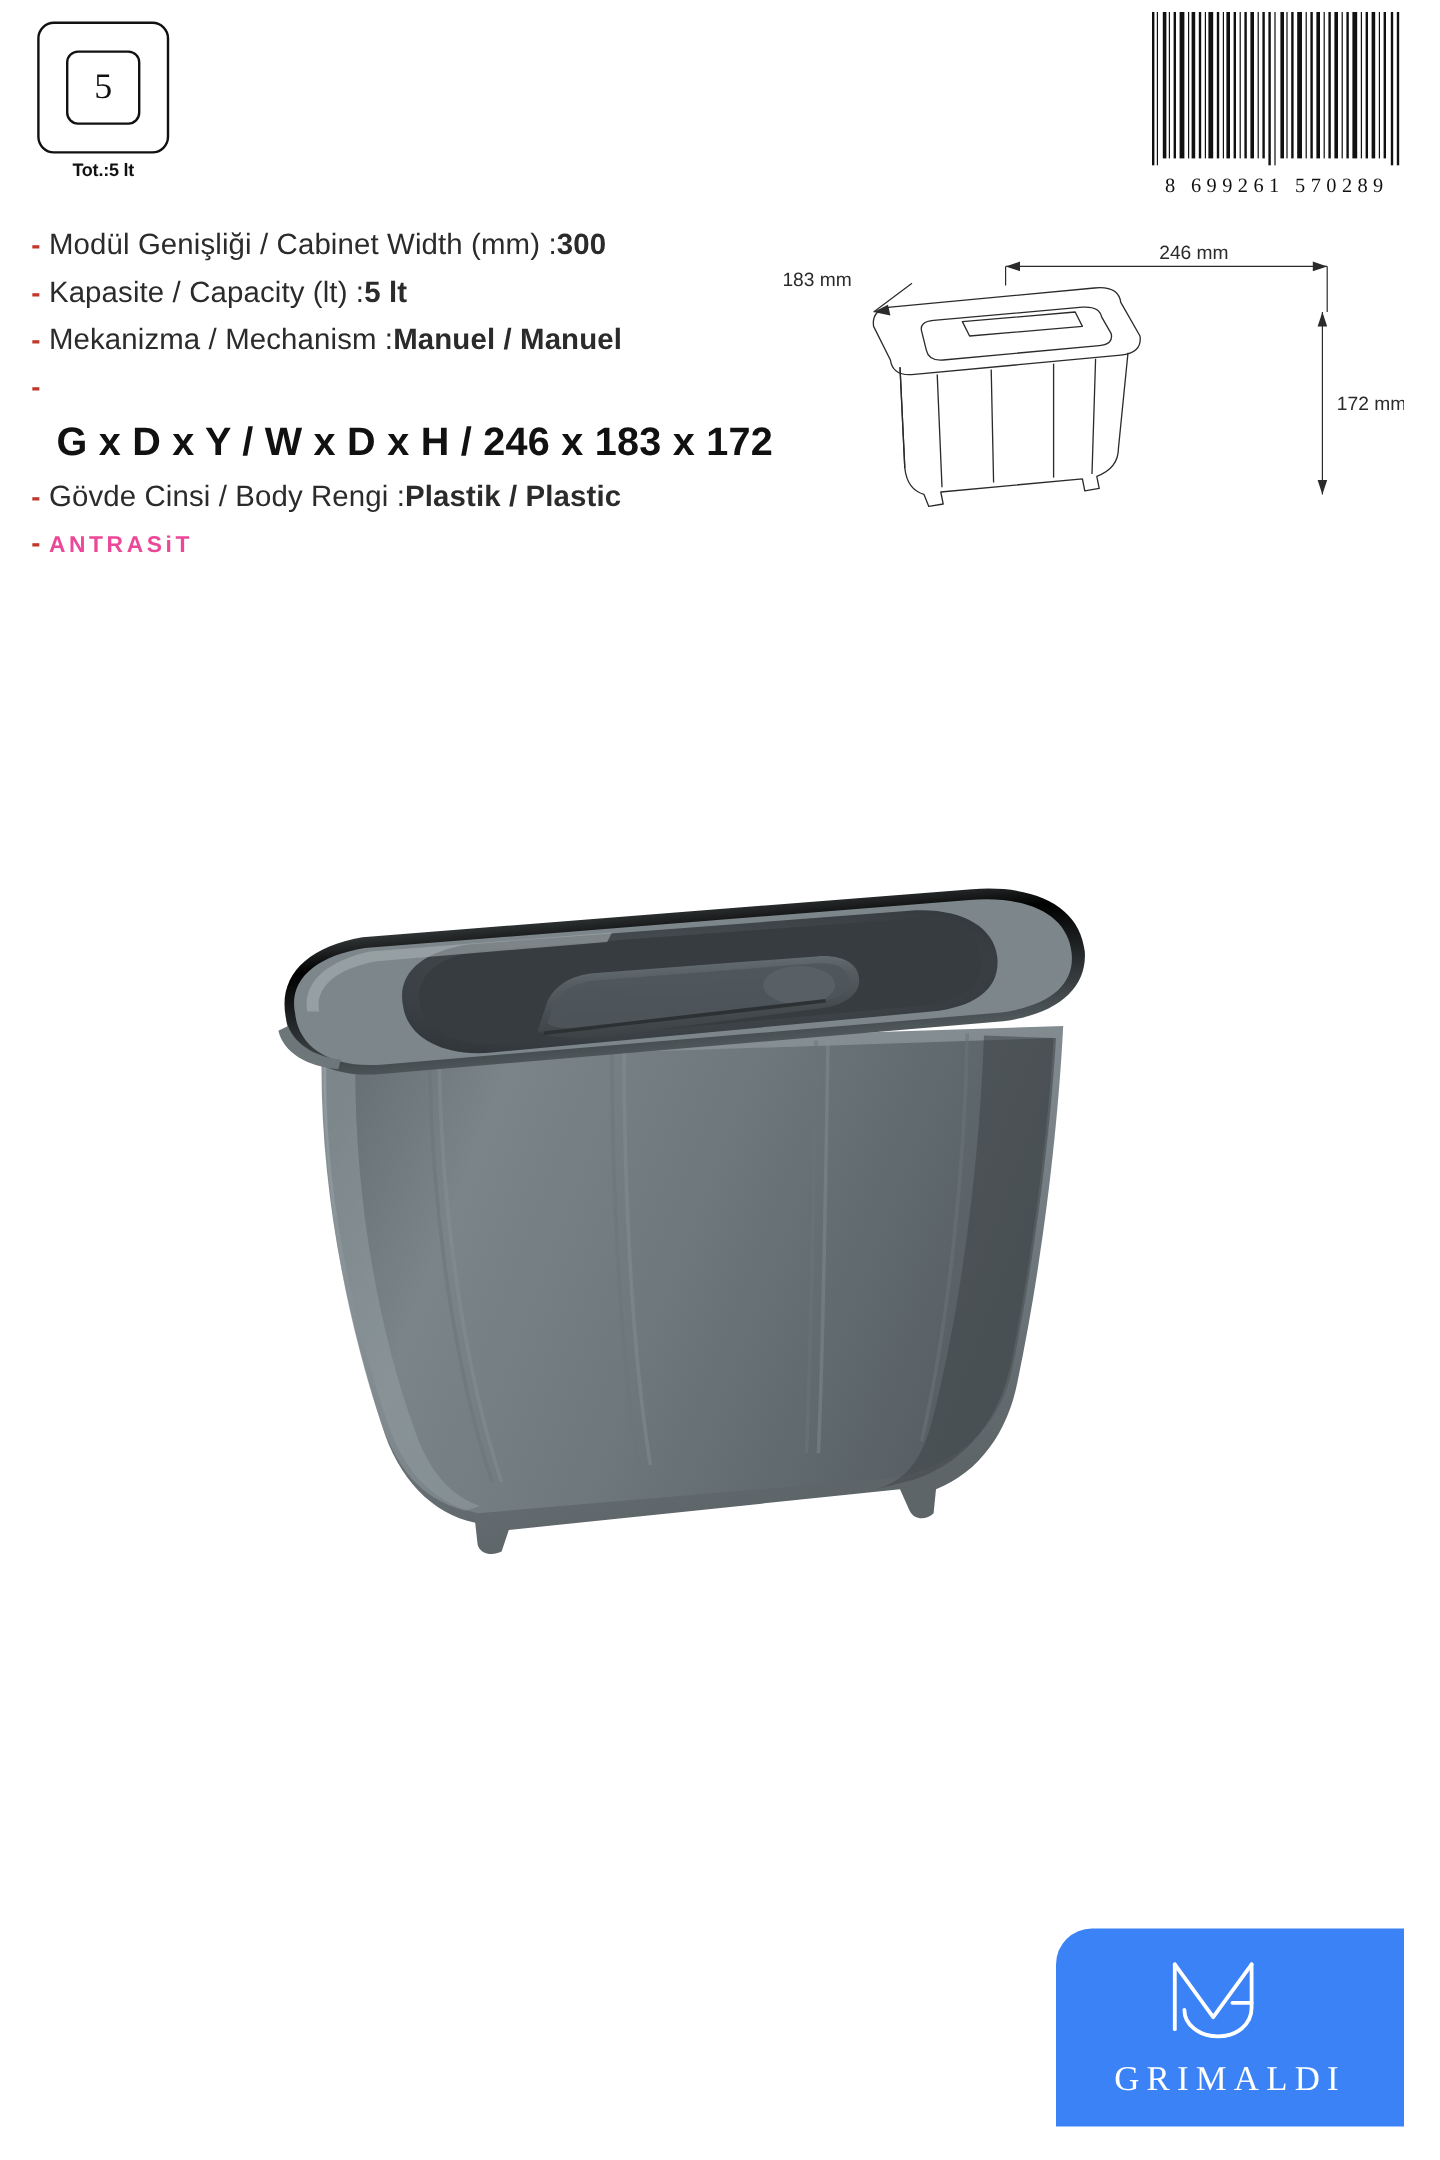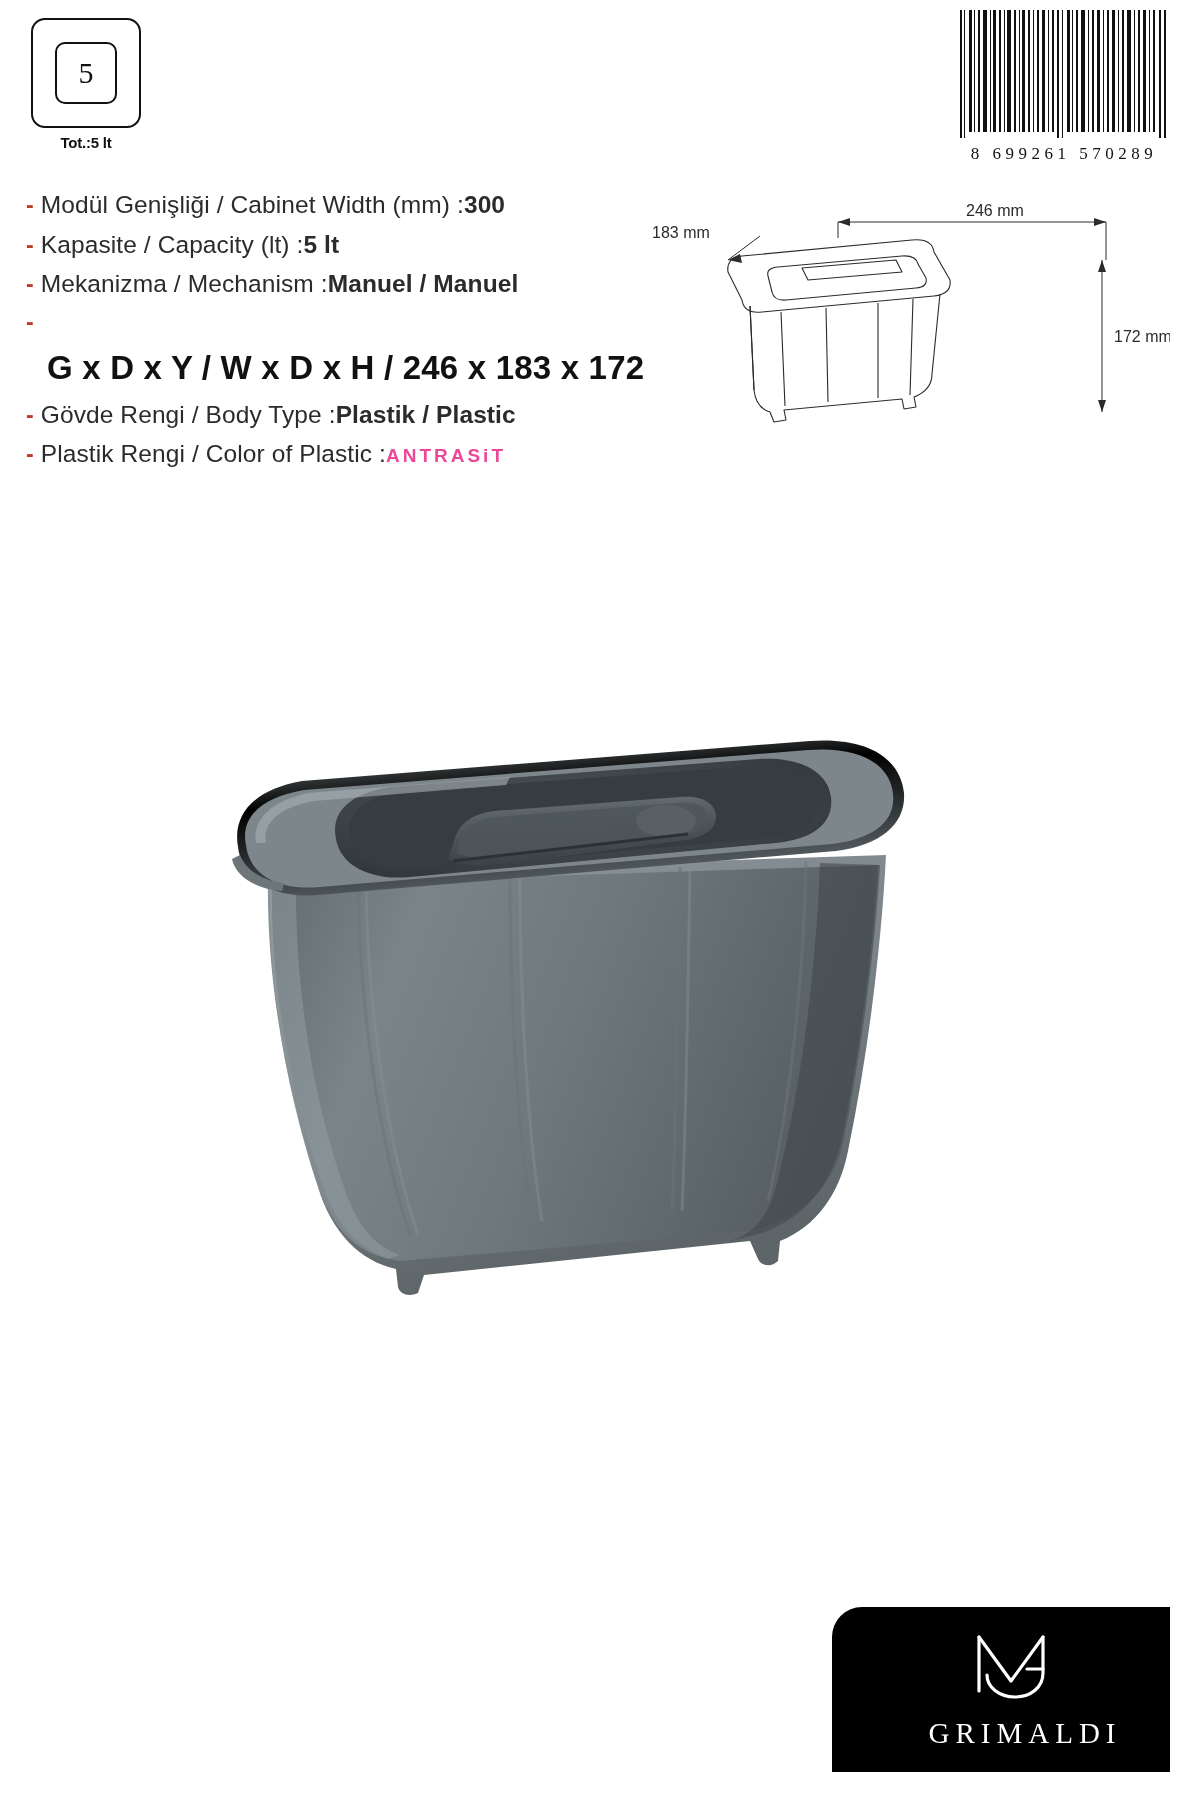--- a/index.html
+++ b/index.html
@@ -141,27 +141,26 @@
     height: 620px;
   }
 
   
   .logo-box {
     position: absolute;
     right: 30px;
     bottom: 28px;
     width: 290px;
     height: 165px;
-    background: #000000;
+    background: #3b82f6;
     border-radius: 30px 0 0 0;
     display: flex;
     flex-direction: column;
     align-items: center;
     justify-content: center;
-    padding-left: 48px;
   }
   .logo-mark {
     width: 120px;
     height: 82px;
   }
   .logo-text {
     color: #ffffff;
     font-family: "Liberation Serif", serif;
     font-size: 29px;
     letter-spacing: 6px;
@@ -254,27 +253,26 @@
   </div>
 
   <div class="spec-row">
     <span class="dash">-</span>
   </div>
 
   <div class="spec-sub">G x D x Y / W x D x H / 246 x 183 x 172</div>
 
   <div class="spec-row">
     <span class="dash">-</span>
-    <span class="spec-text">Gövde Rengi / Body Type : </span>
+    <span class="spec-text">Gövde Cinsi / Body Rengi : </span>
     <b>Plastik / Plastic</b>
   </div>
 
   <div class="spec-row">
     <span class="dash">-</span>
-    <span class="spec-text">Plastik Rengi / Color of Plastic : </span>
     <span class="antrasit">ANTRASiT</span>
   </div>
 </div>
 
 <div class="tech-drawing">
   <svg viewBox="0 0 520 270" width="520" height="270">
     <g fill="none" stroke="#2b2b2b" stroke-width="1.1" stroke-linejoin="round">
 
       <path d="M78 78 Q76 64 92 62 L262 46 Q282 44 284 58 L300 86 Q302 100 284 102 L112 118 Q94 120 92 106 Z"></path>
       <path d="M118 82 Q116 74 128 73 L252 62 Q266 61 268 70 L276 84 Q278 93 266 94 L136 106 Q124 107 122 98 Z"></path>

